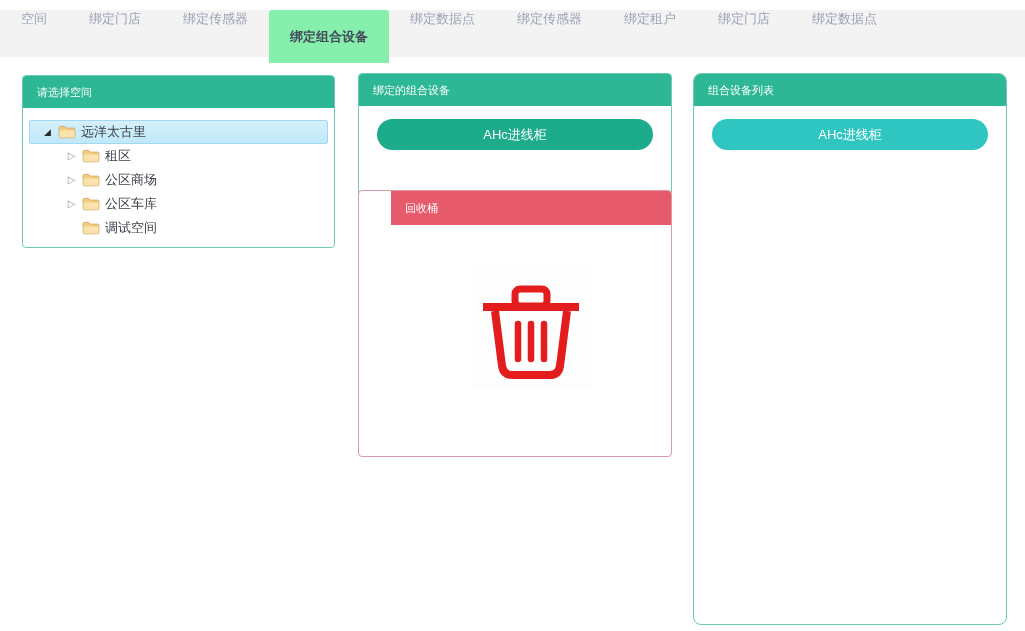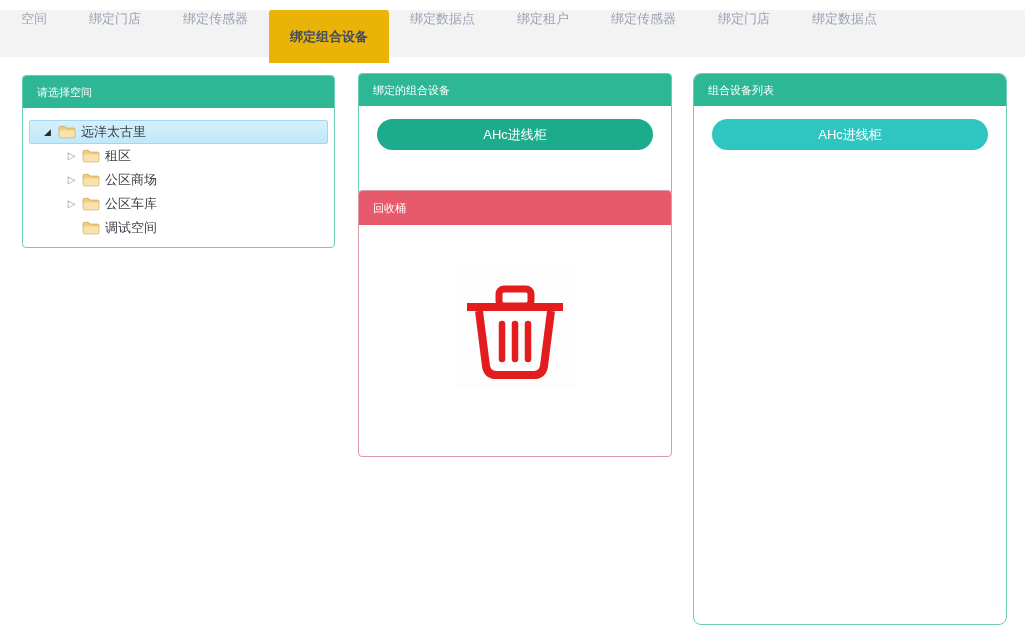--- a/index.html
+++ b/index.html
@@ -19,31 +19,31 @@
   *{box-sizing:border-box;margin:0;padding:0;}
   html,body{background:#fff;}
   body{font-family:"Liberation Sans","DejaVu Sans",sans-serif;}
   .screen{position:relative;width:1025px;height:631px;background:#fff;overflow:hidden;}
 
   
   .topbar{position:absolute;left:0;top:10px;width:100%;height:47px;
     background:var(--tab-bar-bg);display:flex;align-items:flex-start;}
   .tab{padding:0 21px;display:flex;align-items:center;font-size:13px;
     color:var(--tab-inactive);cursor:pointer;white-space:nowrap;}
-  .tab.active{background:#eab308;color:var(--tab-active-text);font-weight:bold;
+  .tab.active{background:#86efac;color:var(--tab-active-text);font-weight:bold;
     align-self:flex-start;height:53px;border-radius:3px 3px 0 0;}
 
   
   .panel{position:absolute;background:#fff;border:1px solid var(--panel-border-teal);
     border-radius:4px;overflow:hidden;}
   .panel-header{height:32px;background:var(--header-teal);color:#fff;font-size:11px;
     display:flex;align-items:center;padding:0 14px;}
   .panel-left{left:22px;top:75px;width:313px;height:173px;}
   .panel-bound{left:358px;top:73px;width:314px;height:123px;}
-  .panel-recycle{left:358px;top:190px;width:314px;height:267px;border-color:var(--recycle-border);}
+  .panel-recycle{left:358px;top:190px;width:314px;height:267px;border-color:var(--recycle-border);padding-left:32px;}
   .panel-recycle .panel-header{height:34px;background:var(--recycle-header);}
   .panel-right{left:693px;top:73px;width:314px;height:552px;border-radius:8px;}
 
   
   .tree{padding:12px 6px 0 6px;font-size:13px;color:#3b3f45;}
   .tree-row{height:24px;display:flex;align-items:center;padding:0 6px;cursor:pointer;border:1px solid transparent;}
   .tree-row.level-0{padding-left:10px;}
   .tree-row.level-1{padding-left:34px;}
   .tree-row.selected{background:linear-gradient(#d6f0fc,var(--tree-selected-bg));
     border:1px solid var(--tree-selected-border);border-radius:2px;}
@@ -68,22 +68,22 @@
 <body>
 
 <div class="screen">
 
   <div class="topbar">
     <div class="tab">空间</div>
     <div class="tab">绑定门店</div>
     <div class="tab">绑定传感器</div>
     <div class="tab active">绑定组合设备</div>
     <div class="tab">绑定数据点</div>
+    <div class="tab">绑定传感器</div>
     <div class="tab">绑定租户</div>
-    <div class="tab">绑定传感器</div>
     <div class="tab">绑定门店</div>
     <div class="tab">绑定数据点</div>
   </div>
 
   <div class="panel panel-left">
     <div class="panel-header">请选择空间</div>
     <div class="tree">
 
       <div class="tree-row level-0 selected">
         <span class="expander open">◢</span>

